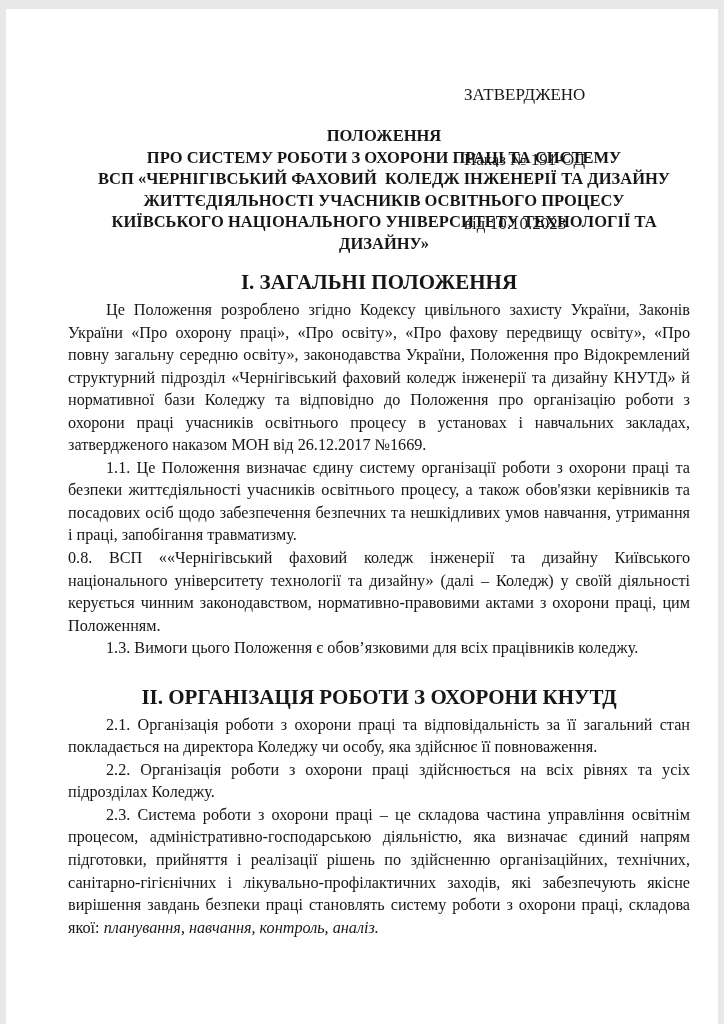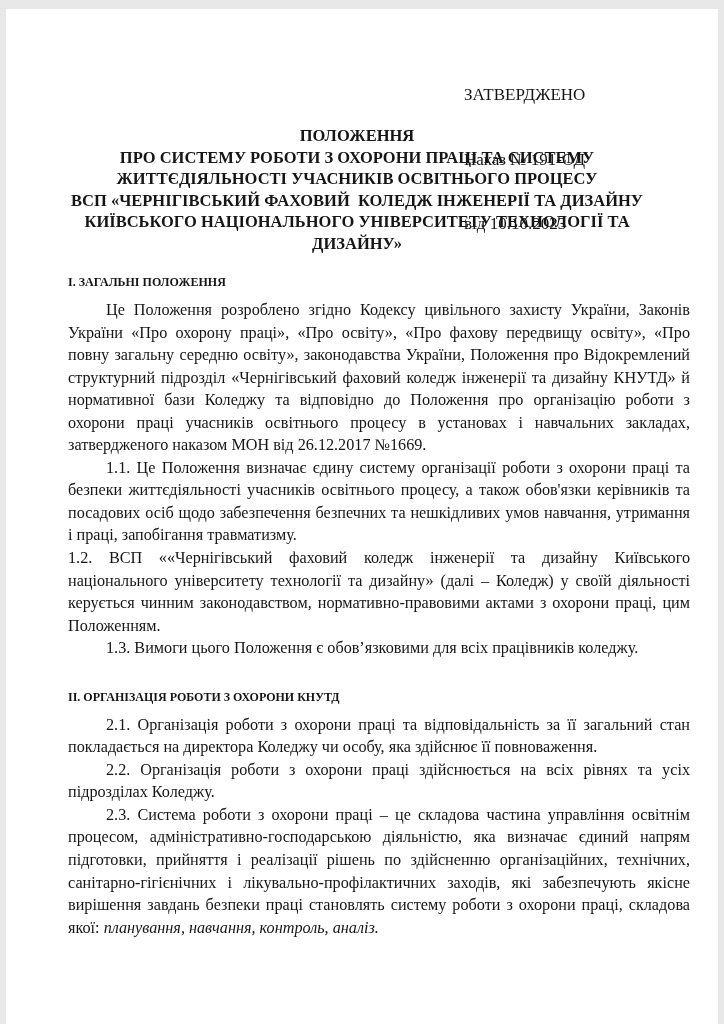--- a/index.html
+++ b/index.html
@@ -22,21 +22,21 @@
     position: absolute;
     left: 458px;
     top: 32px;
     font-size: 17px;
     line-height: 21.5px;
     white-space: pre-wrap;
   }
   
   .doc-title {
     position: absolute;
-    left: 29px;
+    left: 56px;
     top: 116px;
     width: 644px;
     margin: 0;
     text-align: center;
     font-size: 16.5px;
     font-weight: bold;
     line-height: 21.5px;
   }
   .title-line {
     display: block;
@@ -46,22 +46,22 @@
   .doc-body {
     position: absolute;
     left: 62px;
     top: 262px;
     width: 622px;
     font-size: 16.2px;
     line-height: 22.55px;
   }
   .section-heading {
     margin: 0 0 5px 0;
-    text-align: left;
-    font-size: 12px;
+    text-align: center;
+    font-size: 21px;
     font-weight: bold;
     line-height: 23px;
   }
   .section-heading.second {
     margin-top: 26px;
   }
   .para {
     margin: 0;
     text-align: justify;
     text-indent: 38px;
@@ -80,33 +80,33 @@
 
   <div class="approved-block">
     <div>ЗАТВЕРДЖЕНО</div>
     <div>Наказ № 191-ОД</div>
     <div>від 10.10.2023</div>
   </div>
 
   <h1 class="doc-title">
     <span class="title-line">ПОЛОЖЕННЯ</span>
     <span class="title-line">ПРО СИСТЕМУ РОБОТИ З ОХОРОНИ ПРАЦІ ТА СИСТЕМУ</span>
+    <span class="title-line">ВСП «ЧЕРНІГІВСЬКИЙ ФАХОВИЙ  КОЛЕДЖ ІНЖЕНЕРІЇ ТА ДИЗАЙНУ</span>
     <span class="title-line">ЖИТТЄДІЯЛЬНОСТІ УЧАСНИКІВ ОСВІТНЬОГО ПРОЦЕСУ</span>
-    <span class="title-line">ВСП «ЧЕРНІГІВСЬКИЙ ФАХОВИЙ  КОЛЕДЖ ІНЖЕНЕРІЇ ТА ДИЗАЙНУ</span>
     <span class="title-line">КИЇВСЬКОГО НАЦІОНАЛЬНОГО УНІВЕРСИТЕТУ ТЕХНОЛОГІЇ ТА</span>
     <span class="title-line">ДИЗАЙНУ»</span>
   </h1>
 
   <div class="doc-body">
 
     <h2 class="section-heading">І. ЗАГАЛЬНІ ПОЛОЖЕННЯ</h2>
 
     <p class="para">Це Положення розроблено згідно Кодексу цивільного захисту України, Законів України «Про охорону праці», «Про освіту», «Про фахову передвищу освіту», «Про повну загальну середню освіту», законодавства України, Положення про Відокремлений структурний підрозділ «Чернігівський фаховий коледж інженерії та дизайну КНУТД» й нормативної бази Коледжу та відповідно до Положення про організацію роботи з охорони праці учасників освітнього процесу в установах і навчальних закладах, затвердженого наказом МОН від 26.12.2017 №1669.</p>
     <p class="para">1.1. Це Положення визначає єдину систему організації роботи з охорони праці та безпеки життєдіяльності учасників освітнього процесу, а також обов'язки керівників та посадових осіб щодо забезпечення безпечних та нешкідливих умов навчання, утримання і праці, запобігання травматизму.</p>
-    <p class="para no-indent">1.2. ВСП ««Чернігівський фаховий коледж інженерії та дизайну Київського національного університету технології та дизайну» (далі – Коледж) у своїй діяльності керується чинним законодавством, нормативно-правовими актами з охорони праці, цим Положенням.</p>
+    <p class="para no-indent">0.8. ВСП ««Чернігівський фаховий коледж інженерії та дизайну Київського національного університету технології та дизайну» (далі – Коледж) у своїй діяльності керується чинним законодавством, нормативно-правовими актами з охорони праці, цим Положенням.</p>
     <p class="para">1.3. Вимоги цього Положення є обов’язковими для всіх працівників коледжу.</p>
 
     <h2 class="section-heading second">ІІ. ОРГАНІЗАЦІЯ РОБОТИ З ОХОРОНИ КНУТД</h2>
 
     <p class="para">2.1. Організація роботи з охорони праці та відповідальність за її загальний стан покладається на директора Коледжу чи особу, яка здійснює її повноваження.</p>
     <p class="para">2.2. Організація роботи з охорони праці здійснюється на всіх рівнях та усіх підрозділах Коледжу.</p>
     <p class="para"><span>2.3. Система роботи з охорони праці – це складова частина управління освітнім процесом, адміністративно-господарською діяльністю, яка визначає єдиний напрям підготовки, прийняття і реалізації рішень по здійсненню організаційних, технічних, санітарно-гігієнічних і лікувально-профілактичних заходів, які забезпечують якісне вирішення завдань безпеки праці становлять систему роботи з охорони праці, складова якої: </span><em>планування, навчання, контроль, аналіз.</em></p>
 
   </div>
 

